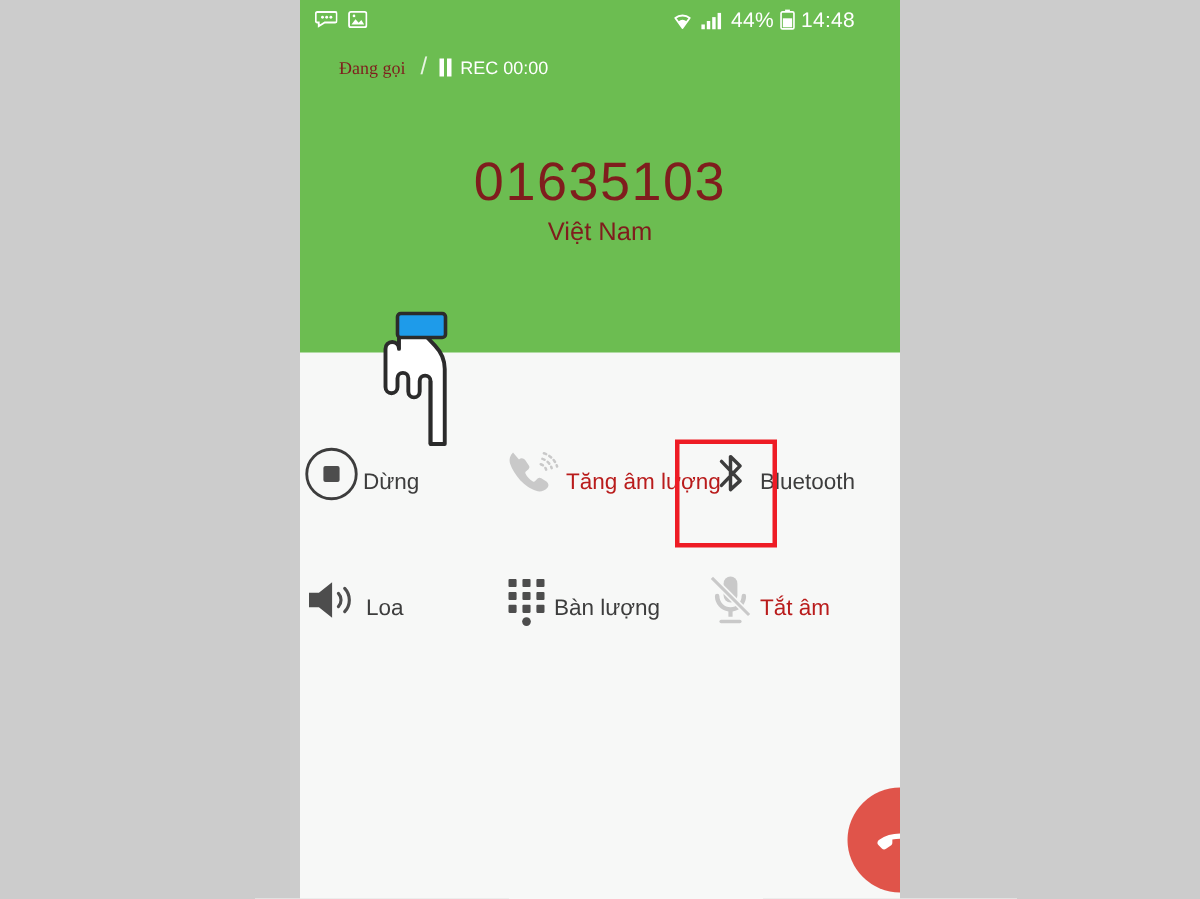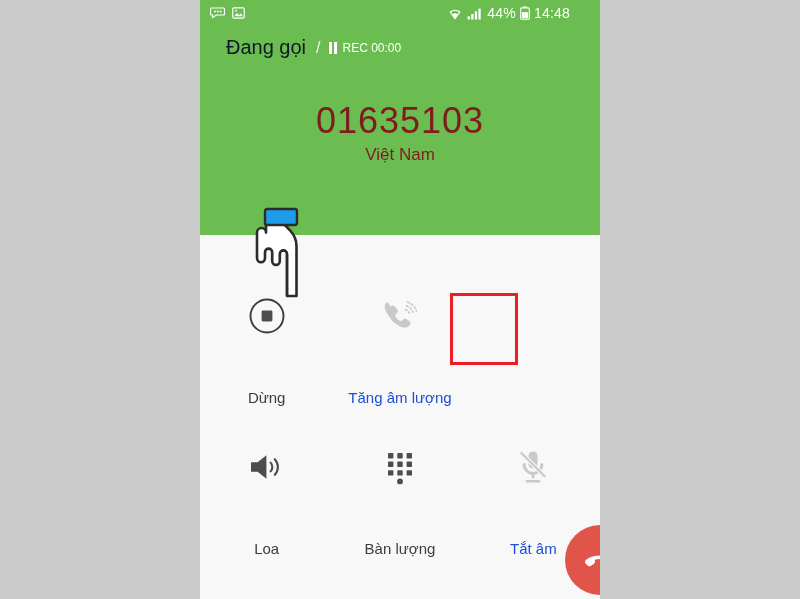--- a/index.html
+++ b/index.html
@@ -75,22 +75,23 @@
   #call-status-row {
     position: absolute;
     left: 26px;
     top: 36px;
     display: flex;
     align-items: center;
     gap: 10px;
     color: #ffffff;
   }
   #call-state-text {
-    font-size: 20px;
-    color: #0f172a;
+    font-size: 12px;
+    color: #7f1d1d;
+    font-family: Liberation Serif, serif;
   }
   #rec-group {
     display: flex;
     align-items: center;
     gap: 6px;
   }
   #rec-divider {
     font-size: 16px;
     color: #e8f4e2;
     padding-right: 2px;
@@ -137,41 +138,39 @@
     top: 235px;
     width: 400px;
   }
   .action-row {
     display: flex;
     width: 400px;
   }
   .action-cell {
     width: 133.33px;
     display: flex;
-    flex-direction: column;
     align-items: center;
     justify-content: flex-start;
     position: relative;
-    gap: 40px;
   }
   .action-icon {
     height: 46px;
     display: flex;
     align-items: center;
     justify-content: center;
   }
   .action-label {
     margin-top: 10px;
     font-size: 15px;
     color: #3d3d3d;
     text-align: center;
     white-space: nowrap;
   }
   .action-cell.disabled .action-label {
-    color: #1d4ed8;
+    color: #b91c1c;
   }
   #row-1 { padding-top: 58px; }
   #row-2 { padding-top: 38px; }
   
   #stop-highlight {
     position: absolute;
     left: 250px;
     top: 293px;
     width: 68px;
     height: 72px;
@@ -293,20 +292,28 @@
               <g stroke="#c9c9c9" stroke-width="1.7" fill="none" stroke-linecap="round" stroke-dasharray="1.6 2.4">
                 <path d="M27.5 14.5 a5.6 5.6 0 0 1 3.6 3.6"></path>
                 <path d="M28.6 10.9 a9.6 9.6 0 0 1 6.2 6.2"></path>
                 <path d="M29.6 7.2 a13.6 13.6 0 0 1 8.8 8.8"></path>
               </g>
             </svg>
           </div>
           <div class="action-label">Tăng âm lượng</div>
         </div>
 
+        <div class="action-cell">
+          <div class="action-icon">
+            <svg width="40" height="42" viewBox="0 0 40 42">
+              <path d="M14 12.6 L26.4 25.6 L20 31.4 L20 9.4 L26.4 15.6 L14 28.6" fill="none" stroke="#3d3d3d" stroke-width="2.3" stroke-linejoin="round" stroke-linecap="round"></path>
+            </svg>
+          </div>
+          <div class="action-label">Bluetooth</div>
+        </div>
 
       </div>
 
       <div class="action-row" id="row-2">
 
         <div class="action-cell">
           <div class="action-icon">
             <svg width="44" height="42" viewBox="0 0 44 42">
               <path d="M6 16.2 H12.6 L21.4 9.2 V32.8 L12.6 25.8 H6 Z" fill="#4d4d4d"></path>
               <g stroke="#4d4d4d" stroke-width="2.1" fill="none" stroke-linecap="round">

